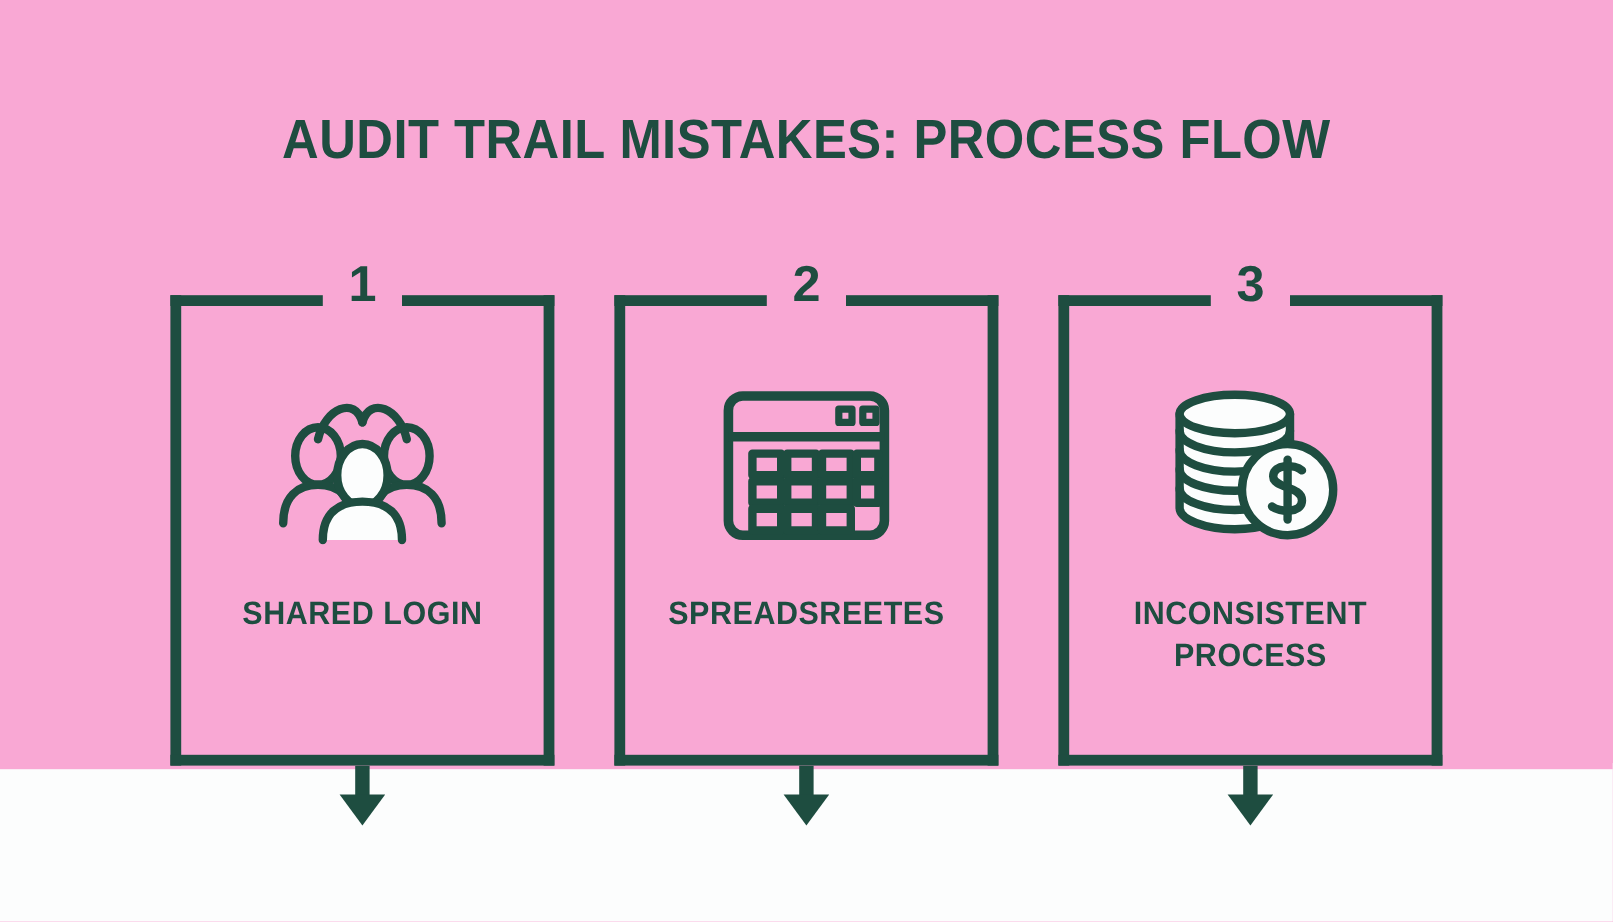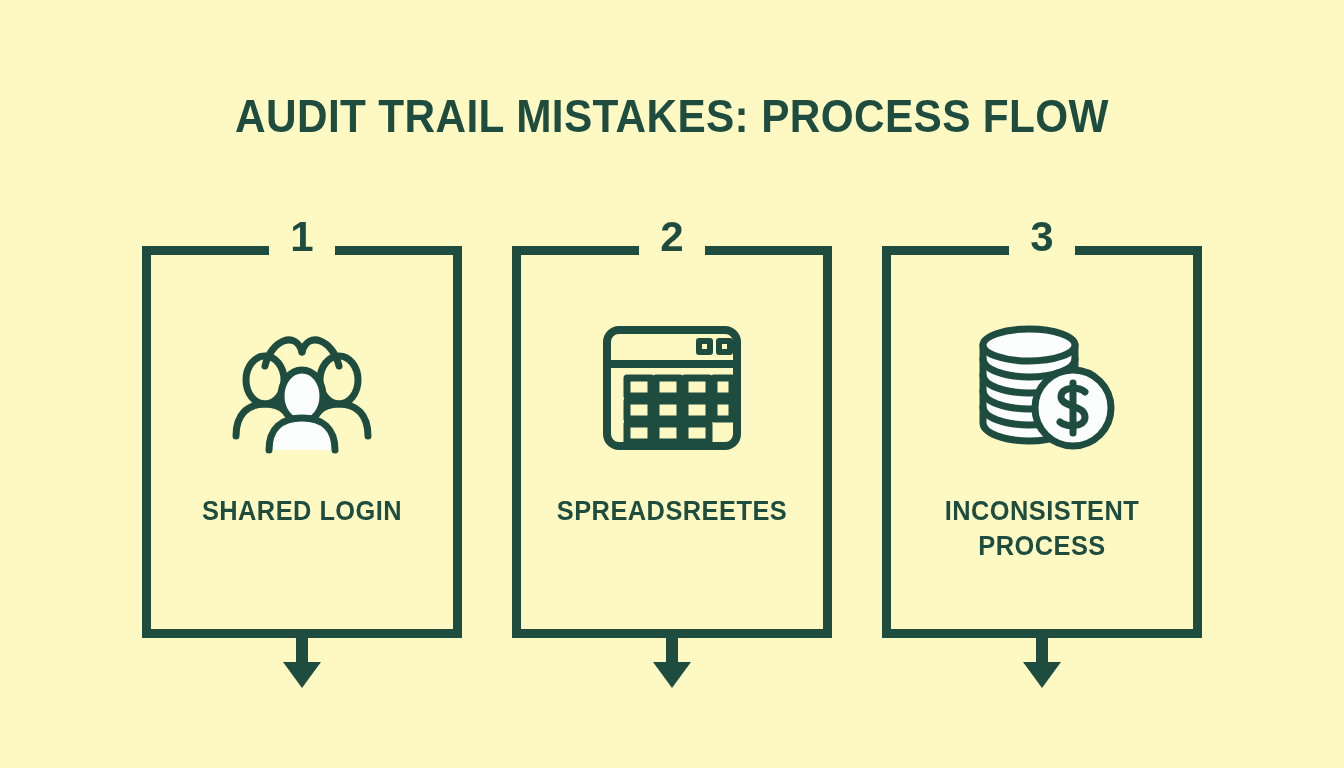--- a/index.html
+++ b/index.html
@@ -11,22 +11,22 @@
     width: 1344px;
     height: 768px;
     background: #fcfdfd;
     font-family: "Liberation Sans", sans-serif;
     overflow: hidden;
   }
 
   #infographic {
     position: relative;
     width: 1344px;
-    height: 768px;
-    background: #fef9c3;
+    height: 641px;
+    background: #f9a8d4;
   }
 
   
   .title {
     position: absolute;
     left: 0;
     top: 92px;
     width: 1344px;
     text-align: center;
     color: #1e4d40;

